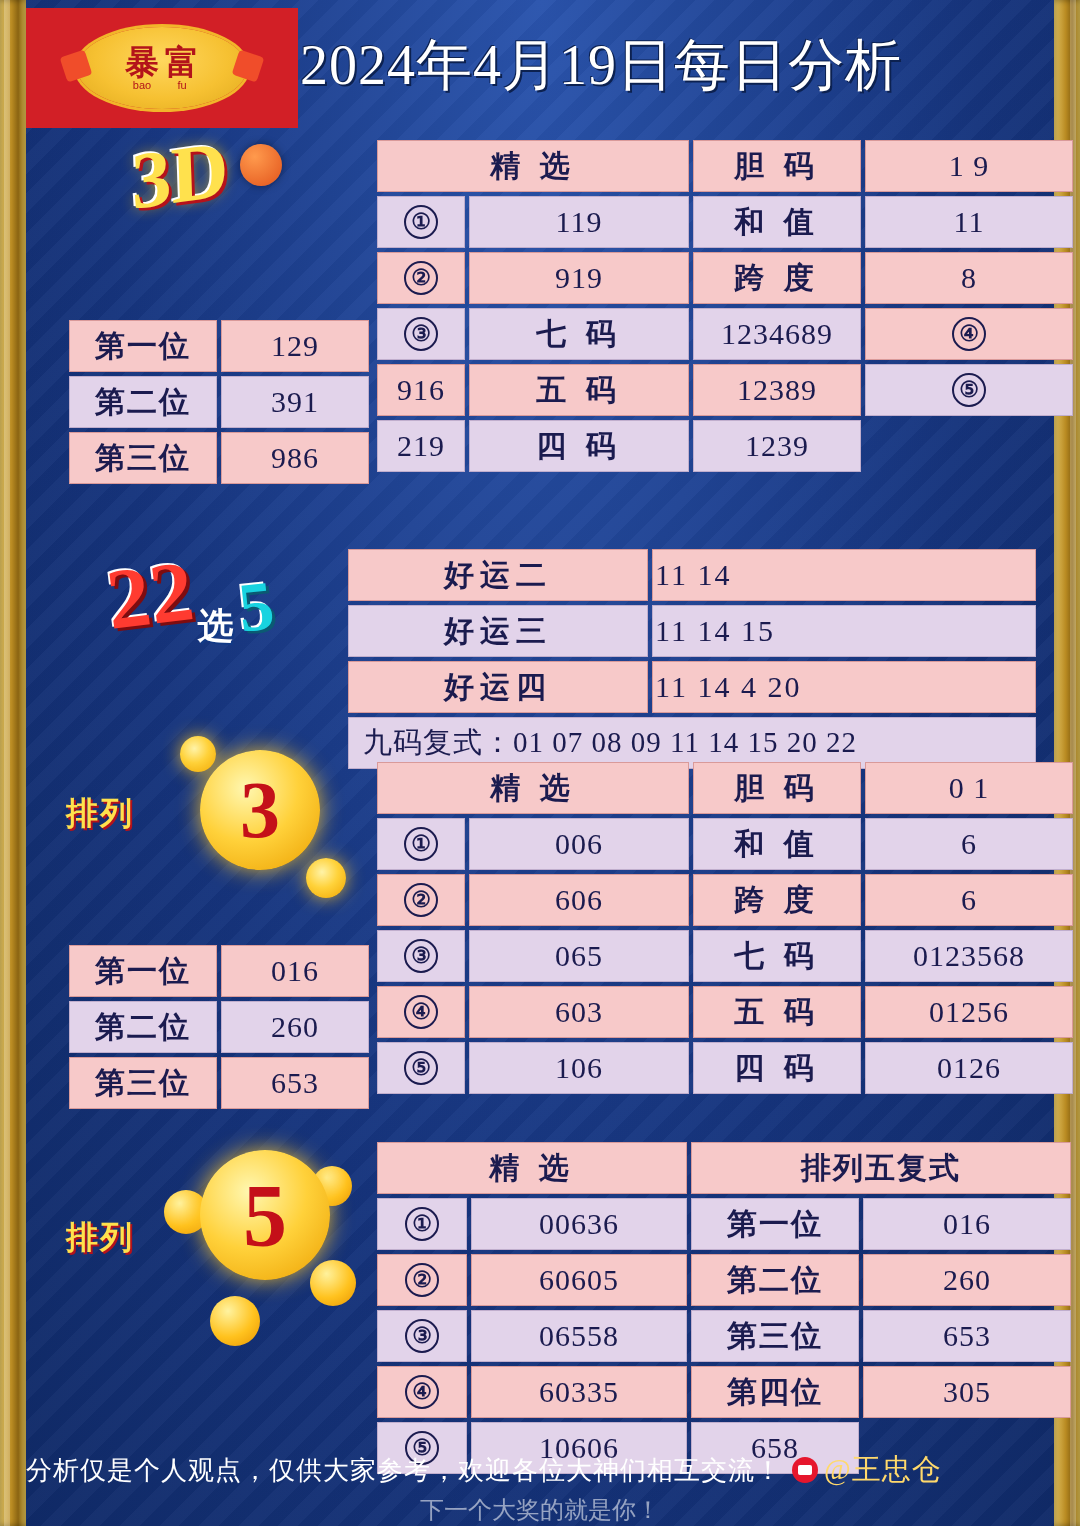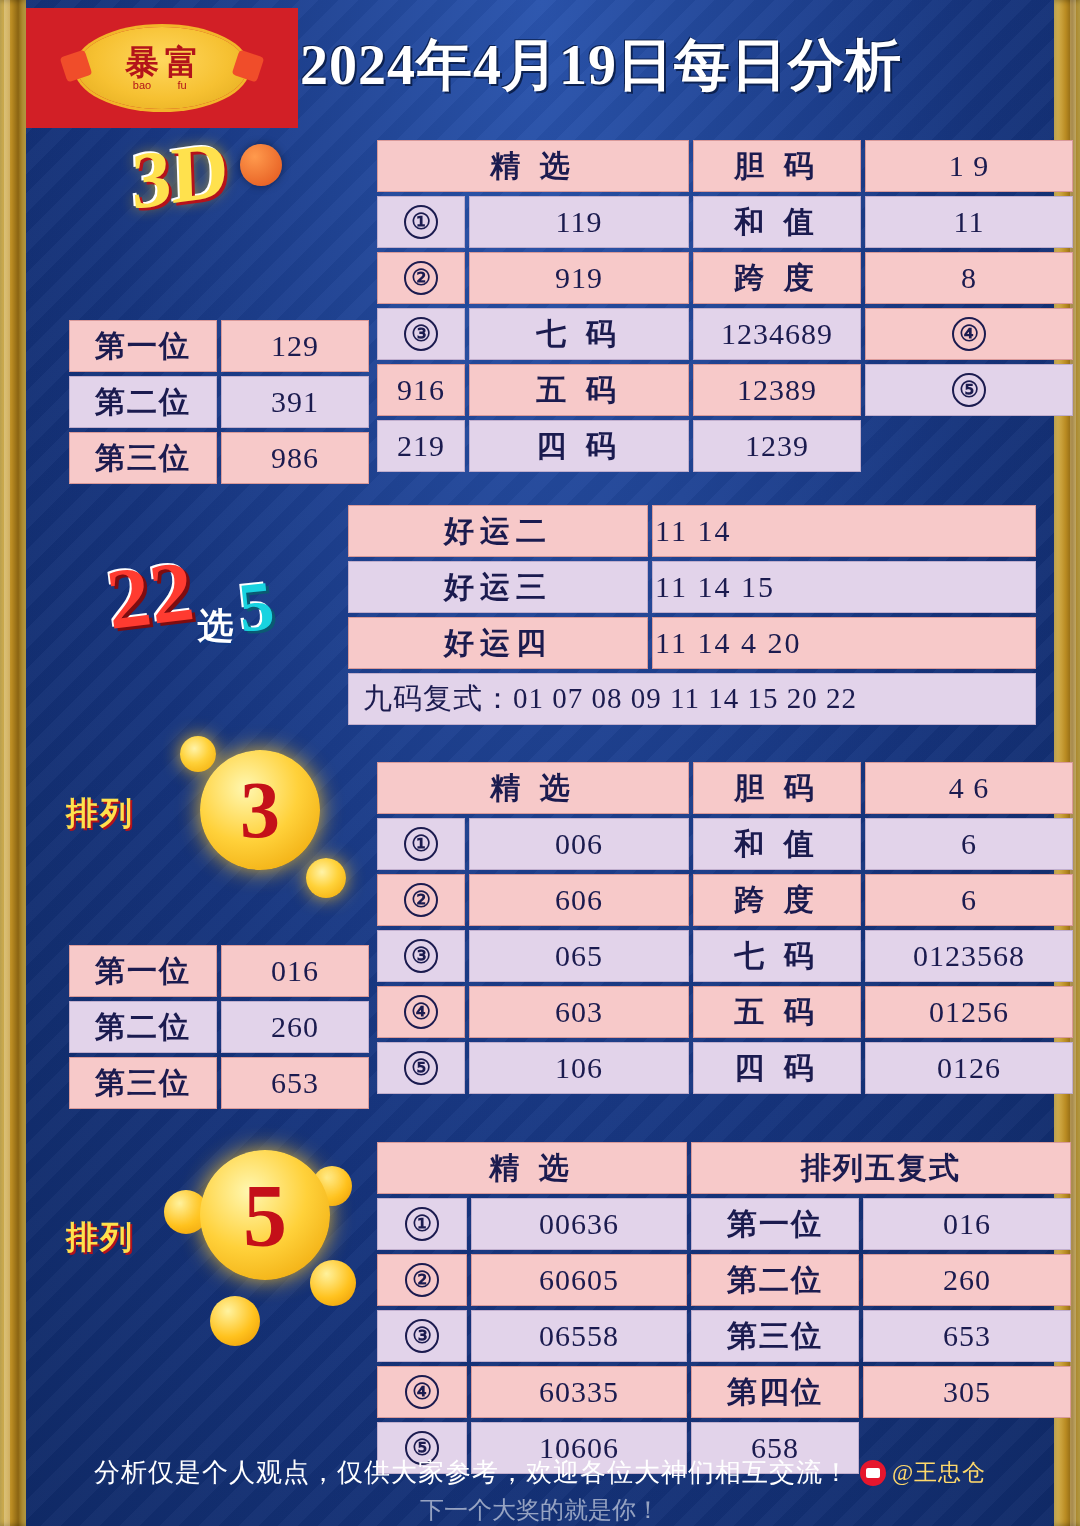--- a/index.html
+++ b/index.html
@@ -67,21 +67,21 @@
     border-radius:4px;
   }
   .fire.l{left:-14px;top:26px;transform:rotate(-18deg);}
   .fire.r{right:-14px;top:26px;transform:rotate(18deg);}
 
   
   .title {
     position:absolute; left:300px; top:28px; width:760px;
     color:#ffffff;
     font-family:"Liberation Serif", serif;
-    font-size:56px; font-weight:bold; letter-spacing:1px;
+    font-size:56px; font-weight:normal; letter-spacing:1px;
     text-shadow: 2px 2px 0 #0c2150, -1px -1px 0 #0c2150;
     white-space:nowrap;
   }
 
   
   .emblem{position:absolute;text-align:center;}
   .em-3d{left:60px;top:130px;width:240px;height:110px;}
   .em-3d .t{
     font-family:"Liberation Serif",serif;font-size:80px;font-weight:bold;
     color:#ffe14d;
@@ -170,23 +170,23 @@
   #t-p5{left:348px;top:1142px;width:688px;grid-template-columns:90px 216px 168px 208px;}
 
   .r22row{display:grid;grid-template-columns:300px 384px;gap:4px;margin-bottom:4px;}
   .r22full{display:grid;grid-template-columns:1fr;margin-bottom:4px;}
   .r22full .cell{justify-content:flex-start;padding-left:14px;font-size:29px;letter-spacing:1px;}
 
   .footer{
     position:absolute;left:26px;right:26px;bottom:36px;
     text-align:center;color:#ffffff;font-family:"Liberation Serif",serif;
     font-size:26px;letter-spacing:1px;
-    display:flex;align-items:center;justify-content:center;gap:10px;
-  }
-  .footer .watermark{display:flex;align-items:center;gap:6px;color:#ffd96b;font-size:23px;}
+    display:flex;align-items:center;gap:10px;
+  }
+  .footer .watermark{display:flex;align-items:center;gap:6px;color:#ffd96b;font-size:29px;}
   .wb{width:26px;height:26px;border-radius:50%;background:#e6162d;display:inline-block;position:relative;}
   .wb::after{content:"";position:absolute;left:6px;top:8px;width:14px;height:10px;border-radius:2px;background:#fff;}
   .footer2{
     position:absolute;left:0;right:0;bottom:0;text-align:center;
     color:rgba(255,255,255,.55);font-family:"Liberation Serif",serif;font-size:24px;
   }
 </style>
 </head>
 <body>
 
@@ -267,21 +267,21 @@
       <div class="cell pink hdr" style="letter-spacing:2px">第三位</div>
       <div class="cell pink num">986</div>
     </div>
 
     <div class="emblem em-22">
       <span class="n">22</span>
       <span class="x">选</span>
       <span class="n5">5</span>
     </div>
 
-    <div id="t-22" style="position:absolute;">
+    <div id="t-22" style="position:absolute;margin-top:44px;">
       <div class="r22row">
         <div class="cell pink hdr">好运二</div>
         <div class="cell pink left num">11 14</div>
       </div>
       <div class="r22row">
         <div class="cell lav hdr">好运三</div>
         <div class="cell lav left num">11 14 15</div>
       </div>
       <div class="r22row">
         <div class="cell pink hdr">好运四</div>
@@ -295,21 +295,21 @@
     <div class="emblem em-p3">
       <span class="burst" style="left:120px;top:-4px;width:36px;height:36px;"></span>
       <span class="burst" style="left:246px;top:118px;width:40px;height:40px;"></span>
       <span class="big">3</span>
       <span class="lbl">排列</span>
     </div>
 
     <div class="tbl" id="t-p3-right">
       <div class="cell pink hdr" style="grid-column:1/3">精 选</div>
       <div class="cell pink hdr">胆 码</div>
-      <div class="cell pink num">4 6</div>
+      <div class="cell pink num">0 1</div>
 
       <div class="cell lav">
           <span class="circ">①</span>
         </div>
       <div class="cell lav num">006</div>
       <div class="cell lav hdr">和 值</div>
       <div class="cell lav num">6</div>
 
       <div class="cell pink">
           <span class="circ">②</span>

